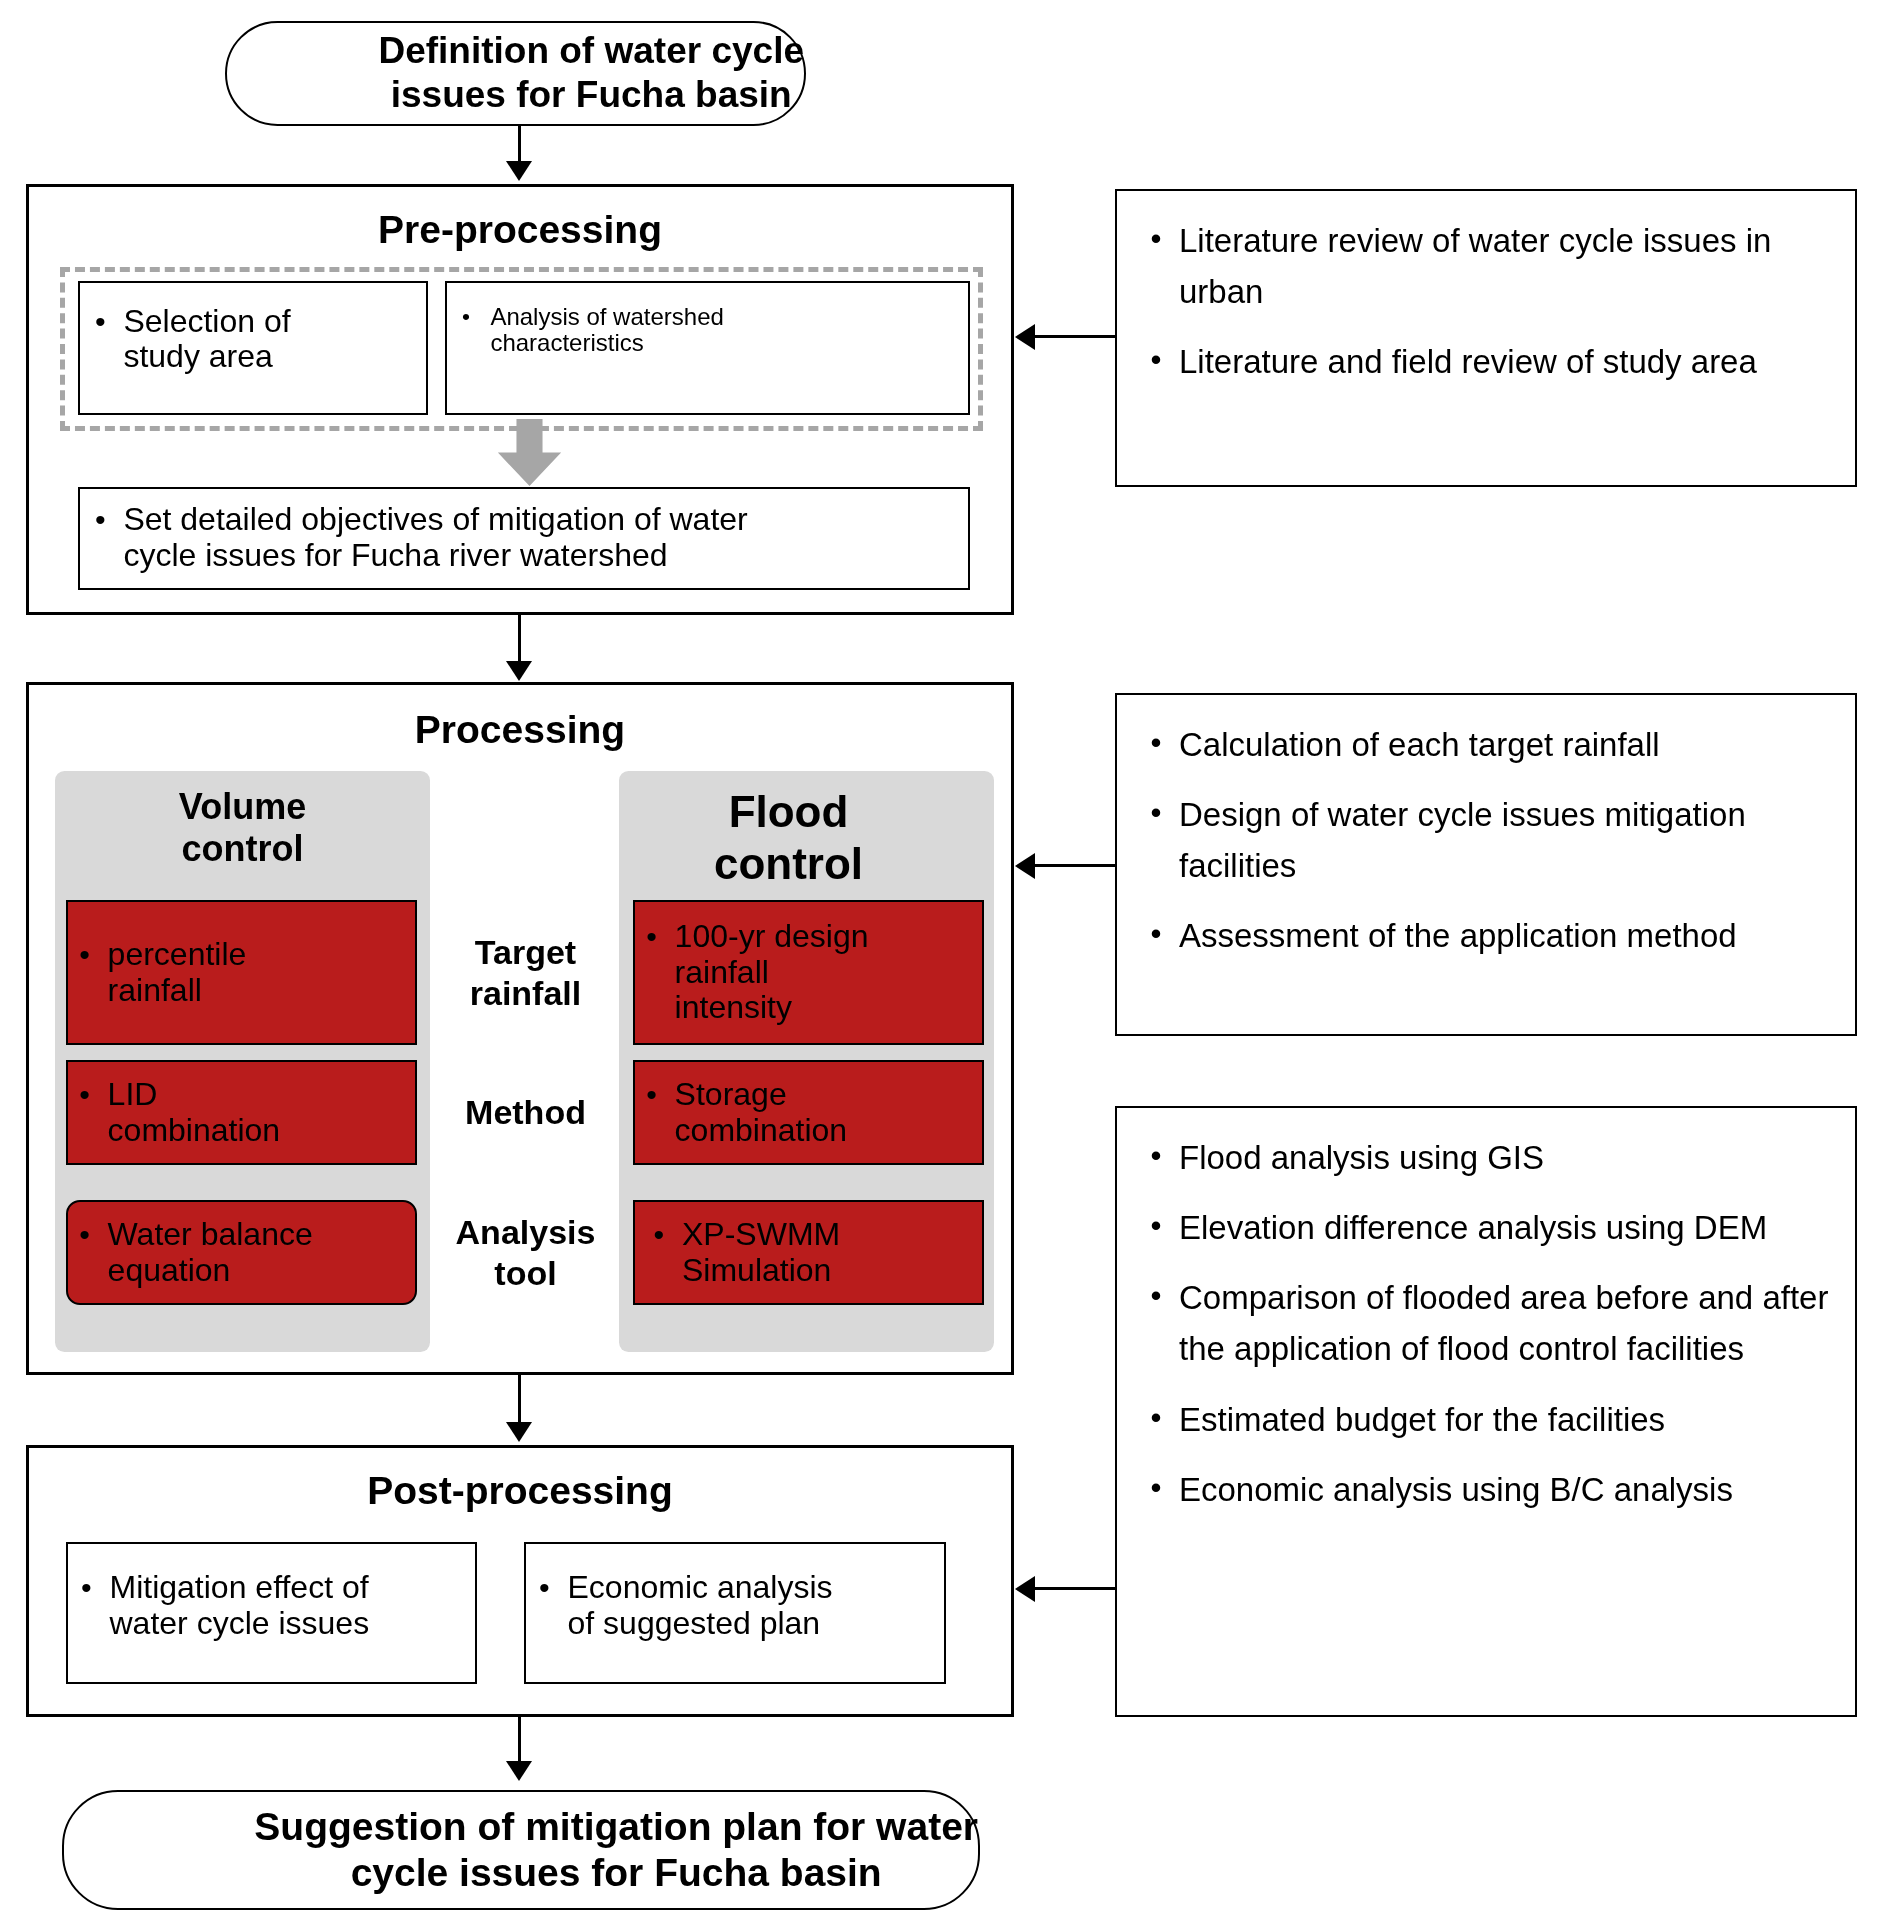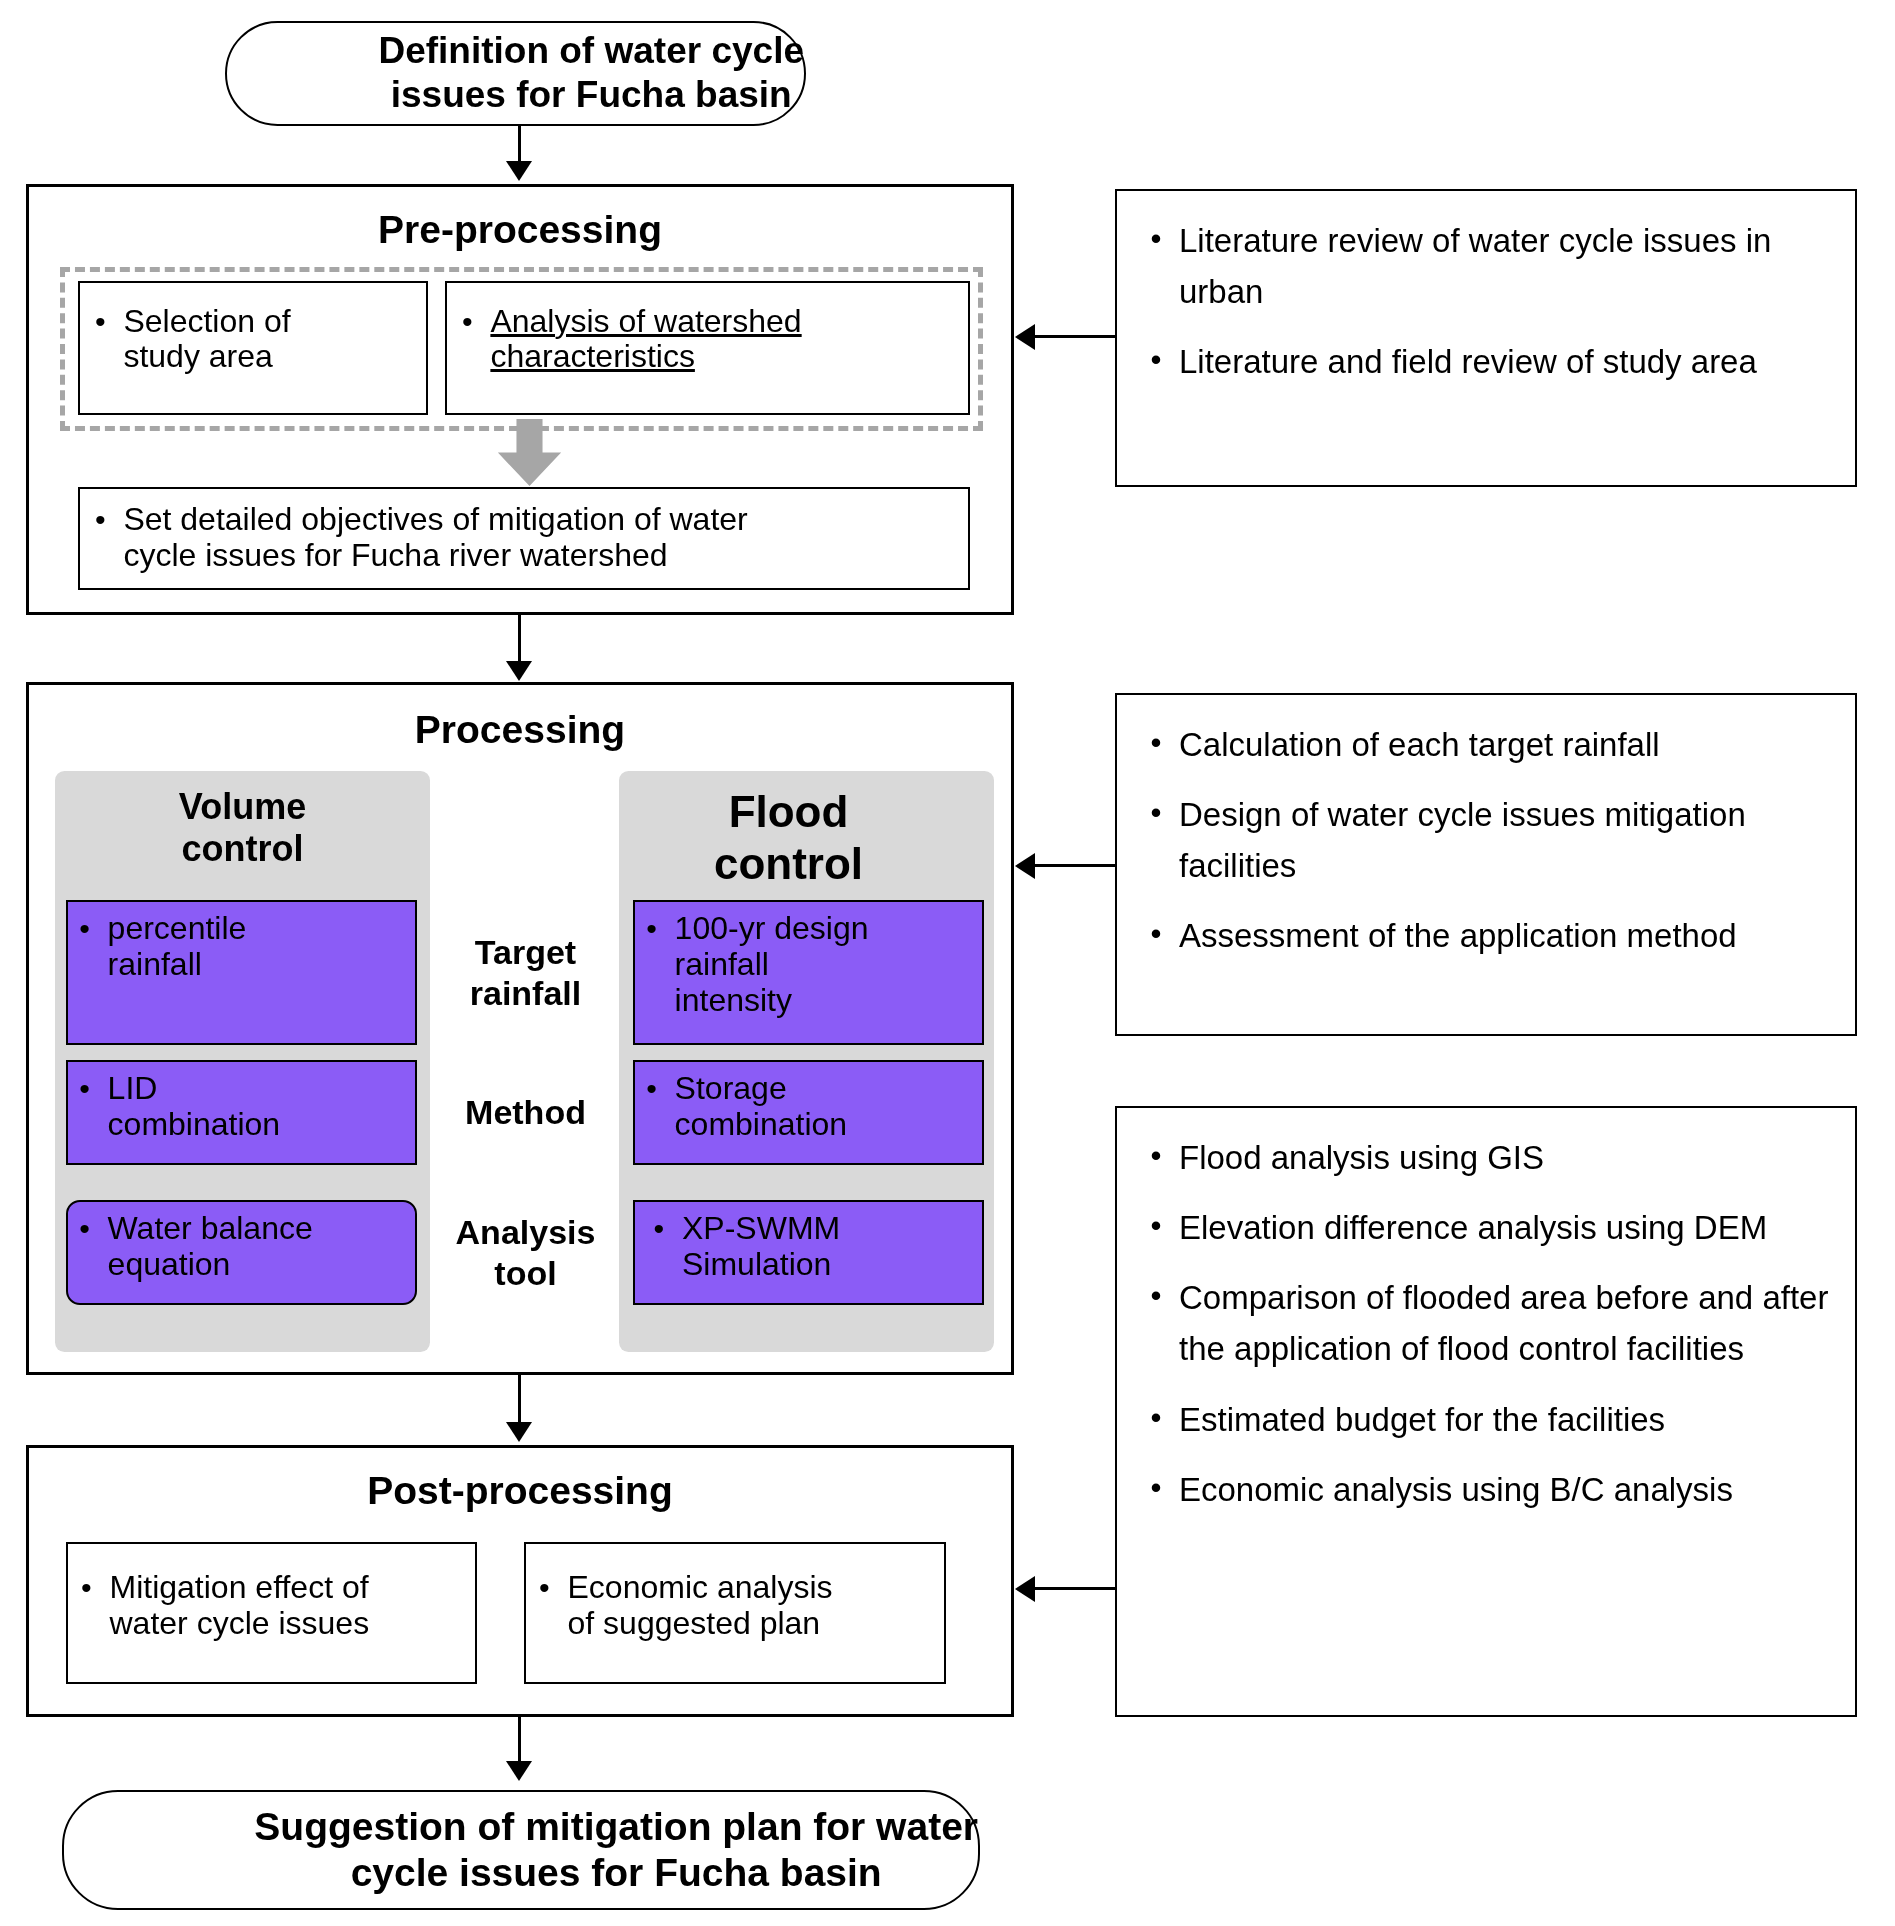--- a/index.html
+++ b/index.html
@@ -72,22 +72,22 @@
     content:"\2022";
     position:absolute;left:5.6px;top:0;
     font-size:0.95em;
     line-height:inherit;
   }
   ul.bl.tight li{line-height:1.12;}
   ul.bl.loose li{line-height:1.55;margin-bottom:19px;}
   ul.bl.loose li:last-child{margin-bottom:0;}
 
   .cellbox{
-    border:2.8px solid #000;background:#8b5cf6;box-sizing:border-box;
-    display:flex;
+    border:2.8px solid #000;background:#b91c1c;box-sizing:border-box;
+    display:flex;align-items:center;
     padding:9.4px 7.5px 9.4px 5.6px;
   }
   .rowlabel{
     text-align:center;font-weight:bold;line-height:1.2;
     display:flex;align-items:center;justify-content:center;
   }
 
   
   .vline{position:absolute;background:#000;width:2.8px;}
   .hline{position:absolute;background:#000;height:2.8px;}
@@ -128,21 +128,21 @@
     <div class="abs plainbox" style="left:49px;top:94px;width:350px;height:134px;padding:20.6px 13px 0 9.4px;">
       <ul class="bl tight" style="font-size:32px;">
         <li>
           <span>Selection of</span><br>
           <span>study area</span>
         </li>
       </ul>
     </div>
 
     <div class="abs plainbox" style="left:416px;top:94px;width:525px;height:134px;padding:20.6px 13px 0 9.4px;">
-      <ul class="bl tight" style="font-size:32px;text-decoration:underline;">
+      <ul class="bl tight" style="font-size:24px;">
         <li>
           <span>Analysis of watershed</span><br>
           <span>characteristics</span>
         </li>
       </ul>
     </div>
 
     <div class="fatarrow" style="left:467px;top:232px;width:67px;height:69px;">
       <svg width="67" height="69" viewBox="0 0 72 74">
         <polygon points="22,0 50,0 50,36 70,36 36,72 2,36 22,36" fill="#a6a6a6"></polygon>

